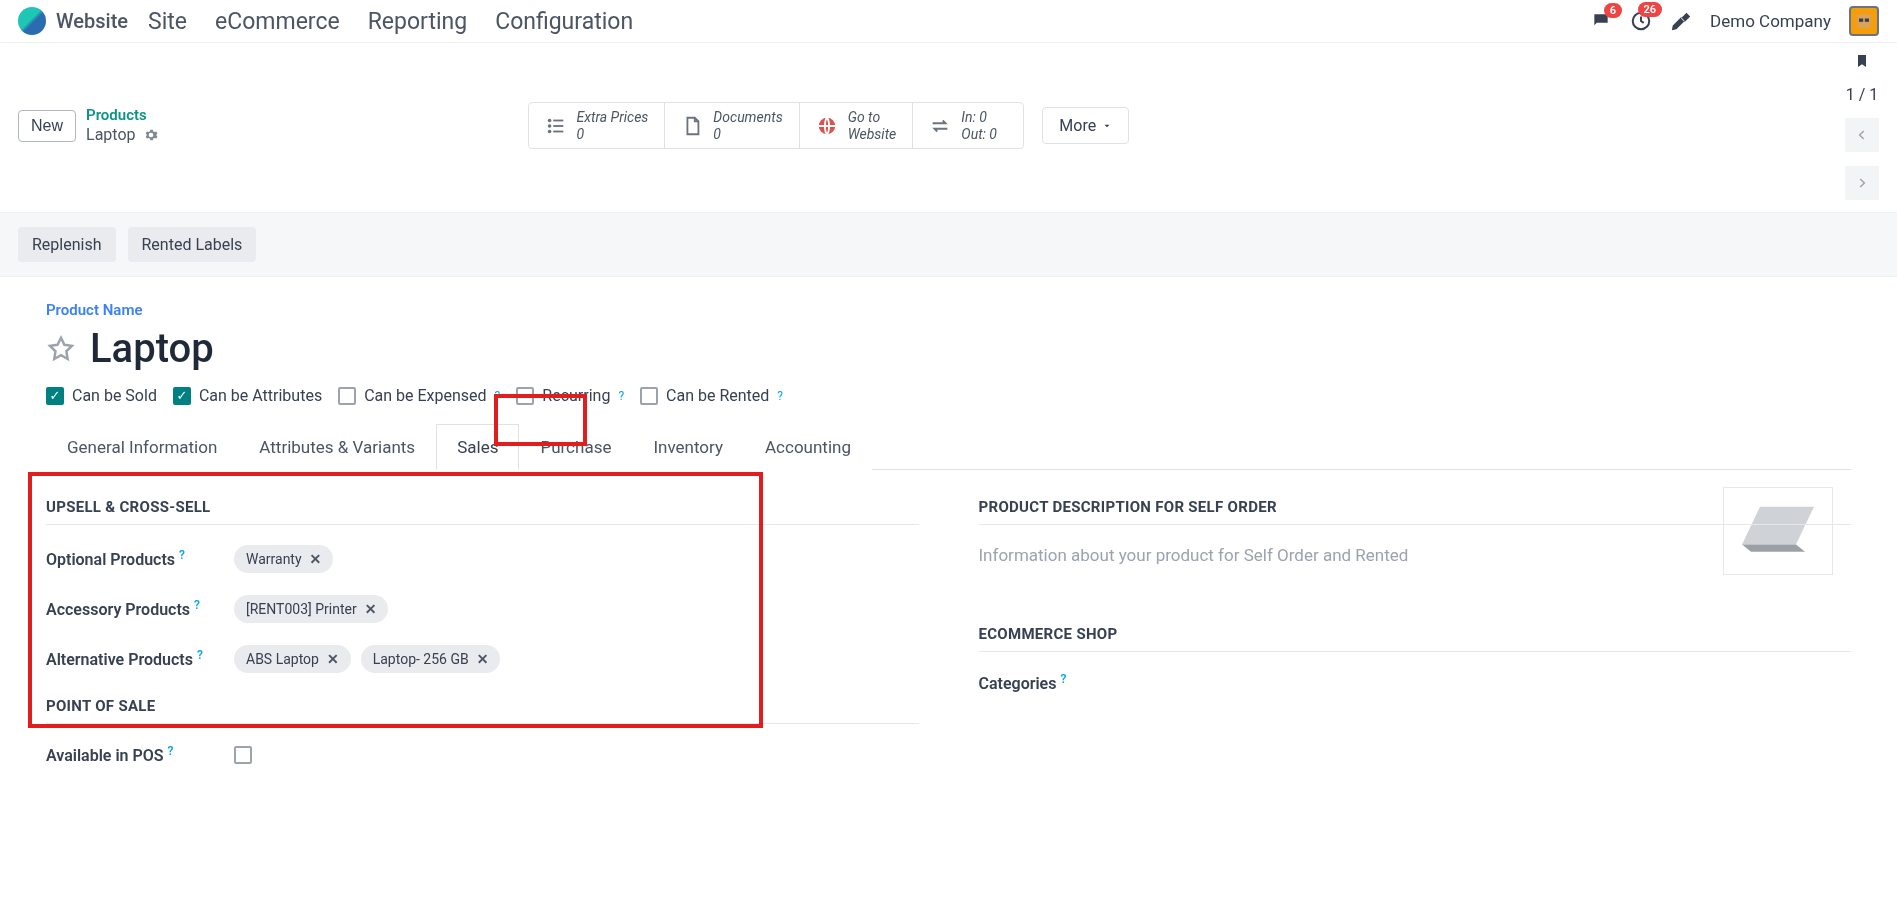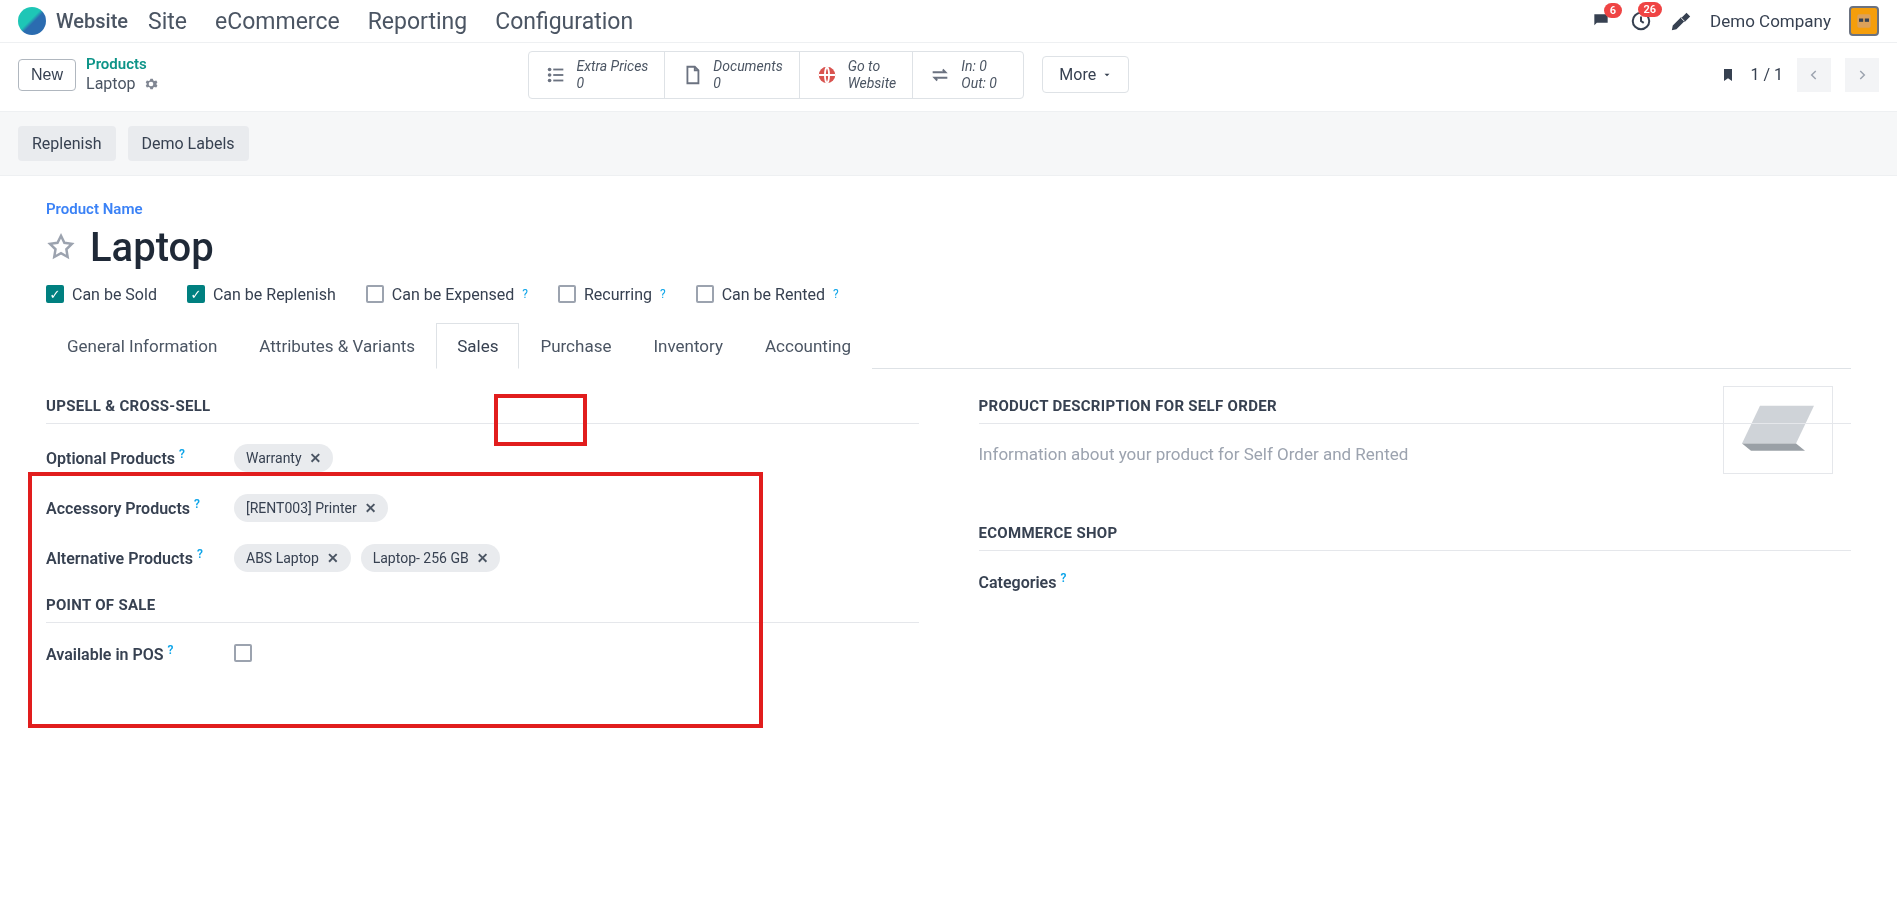--- a/index.html
+++ b/index.html
@@ -26,37 +26,37 @@
   .crumbs { display:flex; flex-direction:column; line-height:1.25; }
   .crumbs a { color:#0d9488; font-size:15px; font-weight:600; cursor:pointer; }
   .crumbs .cur { color:#4b5563; font-size:16px; display:flex; align-items:center; gap:8px; }
   .gear-small { width:14px; height:14px; display:inline-block; }
 
   .stat-group { display:flex; margin-left:360px; border:1px solid #dee2e6; border-radius:4px; overflow:hidden; }
   .stat { display:flex; align-items:center; gap:10px; padding:6px 16px; border-right:1px solid #dee2e6; cursor:pointer; min-width:110px; }
   .stat:last-child { border-right:none; }
   .stat .txt { display:flex; flex-direction:column; line-height:1.2; font-size:14px; color:#4b5563;font-style:italic;}
   .more-btn { border:1px solid #dee2e6; padding:8px 16px; border-radius:4px; font-size:16px; color:#374151; cursor:pointer; display:flex; align-items:center; gap:6px; margin-left:8px;}
-  .right-cluster { margin-left:auto; display:flex; align-items:center; gap:14px; }
+  .right-cluster { margin-left:auto; display:flex; align-items:center; gap:14px;flex-direction:column; }
   .bookmark { width:16px; height:20px; cursor:pointer; }
   .pager { font-size:16px; color:#374151; }
   .chevbtn { width:34px; height:34px; background:#f3f4f6; display:flex; align-items:center; justify-content:center; cursor:pointer; color:#9ca3af; }
 
   
   .actionsrow { background:#f6f7f8; padding:14px 18px; display:flex; gap:12px; border-top:1px solid #eef0f2; border-bottom:1px solid #eef0f2;}
   .act-btn { background:#e9ebee; color:#374151; padding:8px 14px; border-radius:4px; font-size:16px; cursor:pointer; }
 
   
   .sheet { background:#fff; margin:0 18px 0 18px; padding:24px 28px 8px; }
   .label-sm { font-size:15px; font-weight:600; color:#3b82f6; margin-bottom:6px; display:block; }
   .title-row { display:flex; align-items:center; gap:14px; margin-bottom:14px; }
   .star { width:30px; height:30px; color:#9ca3af; cursor:pointer; }
   .big-title { font-size:40px; color:#1f2937; font-weight:500; }
   .product-img { position:absolute; right:46px; top:210px; width:110px; height:88px; border:1px solid #e5e7eb; display:flex; align-items:center; justify-content:center; background:#fff; cursor:pointer;}
-  .checks { display:flex; align-items:center; gap:30px; margin-bottom:18px; flex-wrap:wrap; }
+  .checks { display:flex; align-items:center; gap:16px; margin-bottom:18px; flex-wrap:wrap; }
   .chk { display:flex; align-items:center; gap:8px; font-size:16px; color:#374151; }
   .chkbox { width:18px; height:18px; border:2px solid #008080; border-radius:2px; display:flex; align-items:center; justify-content:center; background:#fff; cursor:pointer;}
   .chkbox.checked { background:#008080; }
   .chkbox.checked::after { content:"✓"; color:#fff; font-size:13px; line-height:1;}
   .chkbox.empty { border-color:#9ca3af; }
   .help-q { color:#0ea5e9; font-size:12px; vertical-align:super; cursor:pointer; }
 
   
   .tabs { display:flex; border-bottom:1px solid #dee2e6; }
   .tab { padding:12px 20px; border:1px solid transparent; border-bottom:none; font-size:17px; color:#4b5563; cursor:pointer; position:relative; top:1px; background:#fff; }
@@ -201,21 +201,21 @@
     <div class="chevbtn">
       <svg width="14" height="14" viewBox="0 0 24 24" fill="none" stroke="currentColor" stroke-width="2.5">
           <path d="M9 5l7 7-7 7"></path>
         </svg>
     </div>
   </div>
 </div>
 
 <div class="actionsrow">
   <div class="act-btn">Replenish</div>
-  <div class="act-btn">Demo Labels</div>
+  <div class="act-btn">Rented Labels</div>
 </div>
 
 <div class="sheet" style="position:relative;">
   <span class="label-sm">Product Name</span>
   <div class="title-row">
     <span class="star">
       <svg width="30" height="30" viewBox="0 0 24 24" fill="none" stroke="#9ca3af" stroke-width="2">
           <path d="M12 3l2.7 5.6 6 .9-4.4 4.3 1 6.2L12 17l-5.4 3 1-6.2L3.2 9.5l6-.9L12 3z"></path>
         </svg>
     </span>
@@ -229,21 +229,21 @@
     </svg>
   </div>
 
   <div class="checks">
     <label class="chk">
         <span class="chkbox checked"></span>
         <span>Can be Sold</span>
       </label>
     <label class="chk">
         <span class="chkbox checked"></span>
-        <span>Can be Replenish</span>
+        <span>Can be Attributes</span>
       </label>
     <label class="chk">
         <span class="chkbox empty"></span>
         <span>Can be Expensed</span>
         <span class="help-q">?</span>
       </label>
     <label class="chk">
         <span class="chkbox empty"></span>
         <span>Recurring</span>
         <span class="help-q">?</span>

